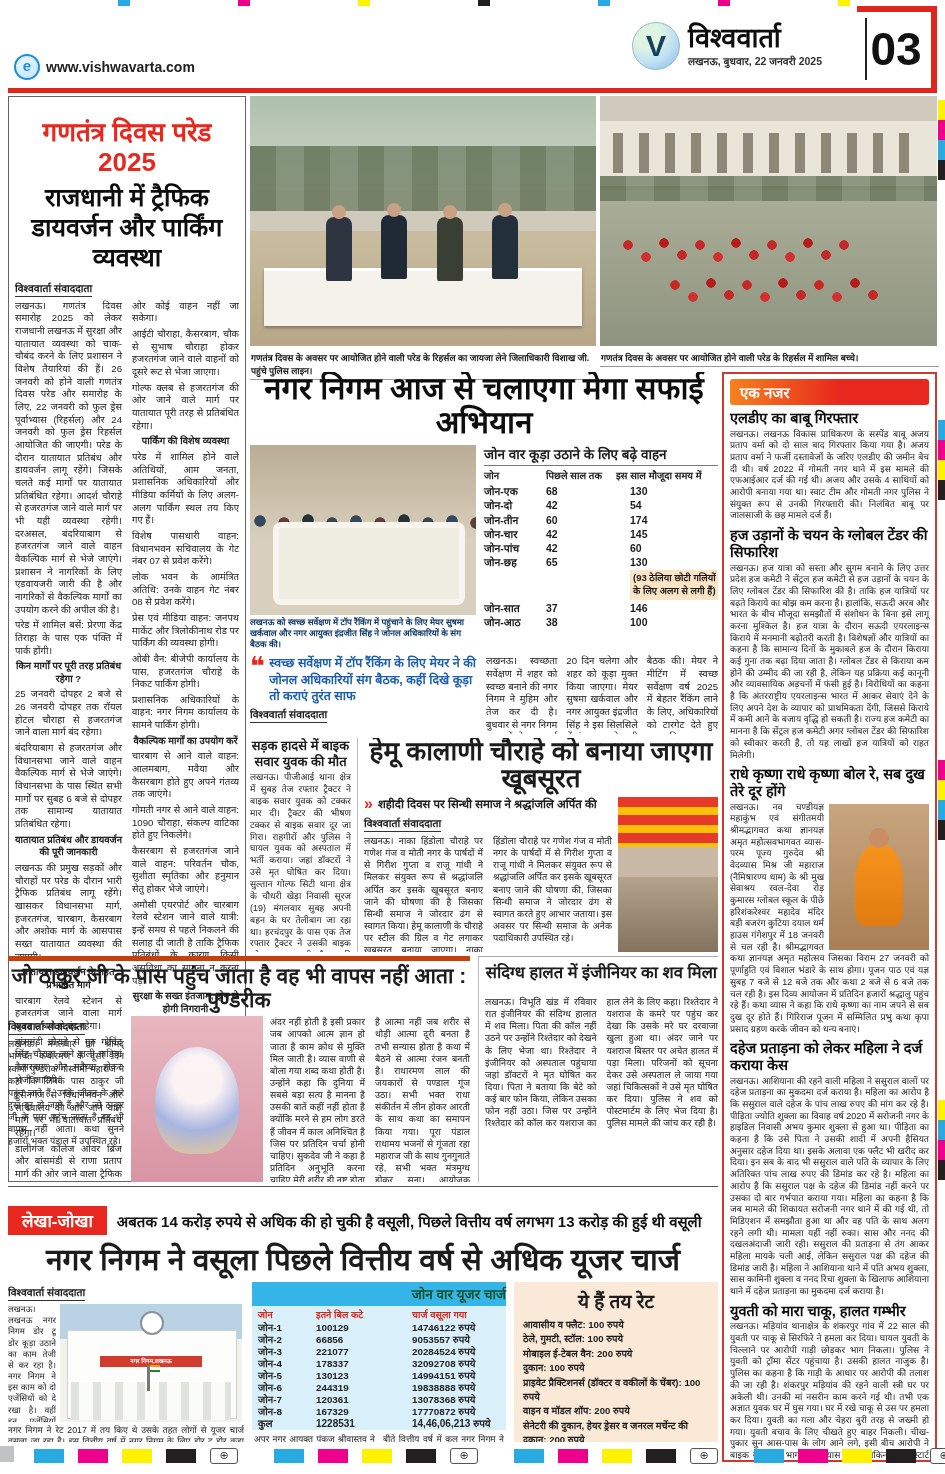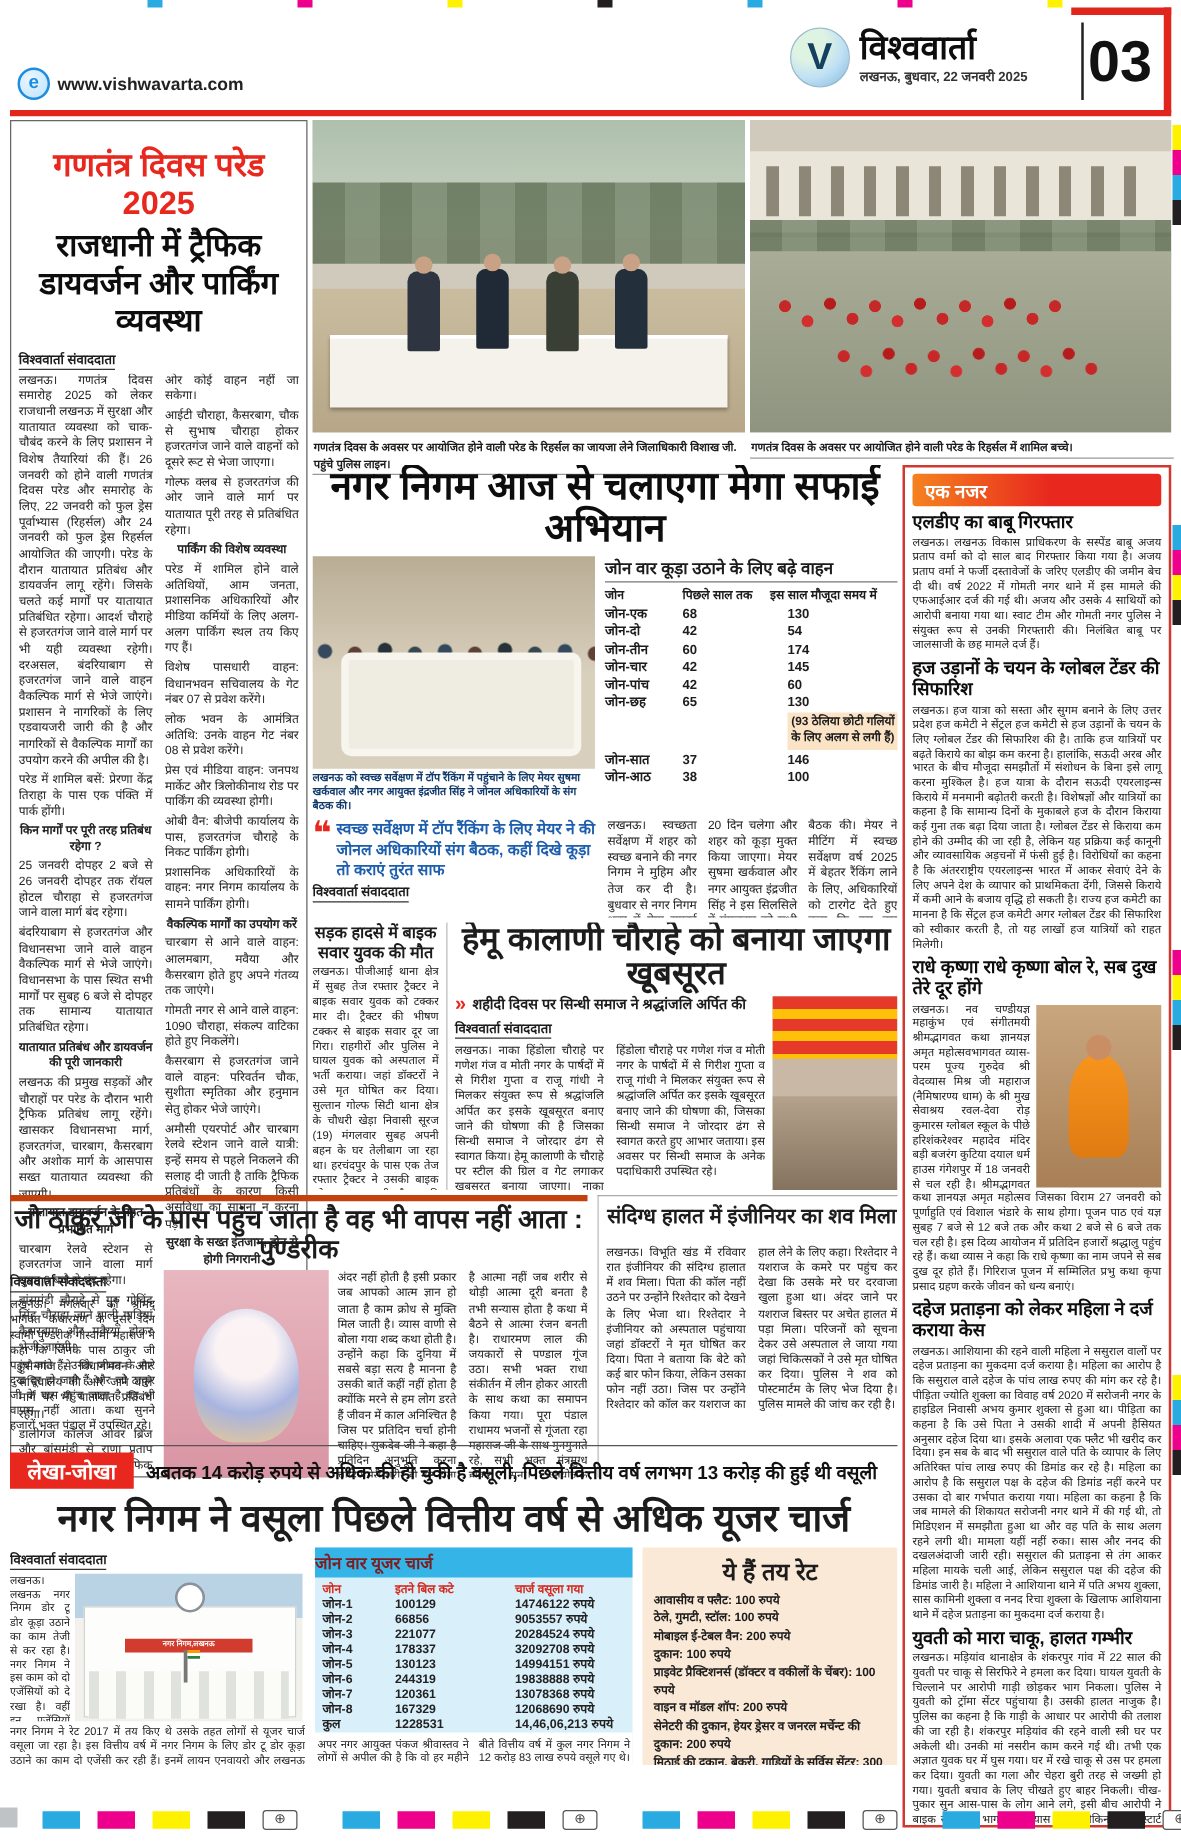--- a/index.html
+++ b/index.html
@@ -125,22 +125,22 @@
   .tcol1{width:116px;flex:none;}
   .tphoto{width:132px;height:172px;flex:none;position:relative;overflow:hidden;
      background:linear-gradient(#e8b7c0,#d893a3);}
   .deity{position:absolute;left:18%;top:18%;width:64%;height:62%;border-radius:50% 50% 40% 40%;
      background:radial-gradient(circle at 50% 30%,#fff 0 28%,#9fb8e8 60%,#f0d28a);opacity:.85;}
   .trest{flex:1;}
   .engineer{position:absolute;left:478px;top:956px;width:240px;height:226px;overflow:hidden;
             border-top:1px solid #aaa;border-left:1px solid #bbb;padding:3px 0 0 6px;box-sizing:border-box;}
   .engineer .head{font-size:16.5px;font-weight:bold;text-align:center;margin-bottom:13px;}
   
-  .ledger{position:absolute;left:8px;top:1156px;width:710px;height:256px;border-top:1.5px solid #555;
-          padding-top:5px;box-sizing:border-box;overflow:hidden;}
+  .ledger{position:absolute;left:8px;top:1186px;width:710px;height:256px;border-top:1.5px solid #555;
+          padding-top:19px;box-sizing:border-box;overflow:hidden;}
   .tagrow{display:flex;align-items:center;gap:10px;}
   .tagbox{background:#e8281e;color:#fff;font-weight:bold;font-size:17px;padding:3px 14px;flex:none;}
   .strap{font-weight:bold;font-size:15px;color:#111;}
   .ledger .head{font-size:30px;font-weight:bold;text-align:center;margin:8px 0 6px;line-height:1.1;}
   .ledger-row{display:flex;gap:8px;}
   .ledleft{width:236px;flex:none;}
   .ledleft-row{display:flex;gap:4px;}
   .ledmini{width:48px;font-size:8.6px;line-height:1.3;text-align:justify;overflow:hidden;height:118px;}
   .bldg{width:182px;height:118px;position:relative;background:linear-gradient(#b9d2e4 0 30%,#f2f1ec 30%);overflow:hidden;}
   .bwall{position:absolute;left:4%;top:22%;width:92%;height:74%;background:#fdfdfb;border:1px solid #cfd4cf;}
@@ -148,21 +148,21 @@
      border:2px solid #8a9199;}
   .bsign{position:absolute;left:22%;top:44%;width:56%;height:11px;background:#d23c2e;color:#fff;
      font-size:6px;font-weight:bold;text-align:center;line-height:11px;}
   .pillars{position:absolute;left:6%;bottom:2%;width:88%;height:32%;
      background:repeating-linear-gradient(90deg,#dfe2dd 0 8px,#fbfbf8 8px 22px);}
   .flag{position:absolute;left:48%;top:52%;width:3px;height:26px;background:#777;}
   .flag:before{content:"";position:absolute;left:3px;top:0;width:10px;height:7px;
      background:linear-gradient(#f90 33%,#fff 33% 66%,#2a7f3f 66%);}
   .ledbelow{font-size:8.8px;line-height:1.3;text-align:justify;margin-top:3px;height:40px;overflow:hidden;}
   .ctable{width:254px;flex:none;background:#d9f0fb;}
-  .ctitle{background:#35b4e8;color:#7f1d1d;font-weight:bold;font-size:13.5px;text-align:left;padding:3px 0;}
+  .ctitle{background:#35b4e8;color:#14532d;font-weight:bold;font-size:13.5px;text-align:right;padding:3px 0;}
   .chead{display:grid;grid-template-columns:58px 96px 1fr;font-size:9.5px;font-weight:bold;color:#d42a1d;
      padding:2px 6px 1px;}
   .crow{display:grid;grid-template-columns:58px 96px 1fr;font-size:9.8px;font-weight:bold;color:#222;
      padding:0 6px;line-height:1.22;}
   .crow.total{font-size:10px;}
   .cnote{column-count:2;column-gap:8px;font-size:8.8px;line-height:1.3;text-align:justify;
      background:#fff;padding:4px 2px 0;height:52px;overflow:hidden;}
   .rates{flex:1;background:#fbe9d7;padding:6px 9px;box-sizing:border-box;}
   .rates .rtitle{font-size:19px;font-weight:bold;text-align:center;margin-bottom:4px;}
   .rate{font-size:9.6px;font-weight:bold;line-height:1.5;}
@@ -496,21 +496,21 @@
 
             <div class="crow">
               <span>जोन-7</span>
               <span>120361</span>
               <span>13078368 रुपये</span>
             </div>
 
             <div class="crow">
               <span>जोन-8</span>
               <span>167329</span>
-              <span>12068690 रुपये</span>
+              <span>17770872 रुपये</span>
             </div>
 
             <div class="crow total">
               <span>कुल</span>
               <span>1228531</span>
               <span>14,46,06,213 रुपये</span>
             </div>
           </div>
         <div class="cnote">अपर नगर आयुक्त पंकज श्रीवास्तव ने लोगों से अपील की है कि वो हर महीने अपना यूजर चार्ज इन एजेंसी को भुगतान करते रहें। उन्होंने बताया कि बीते वित्तीय वर्ष में कुल नगर निगम ने 12 करोड़ 83 लाख रुपये वसूले गए थे। इस वितीय वर्ष अभी तक 14,46,06,213 रुपये वसूली हो चुकी है।</div>
       </div>

